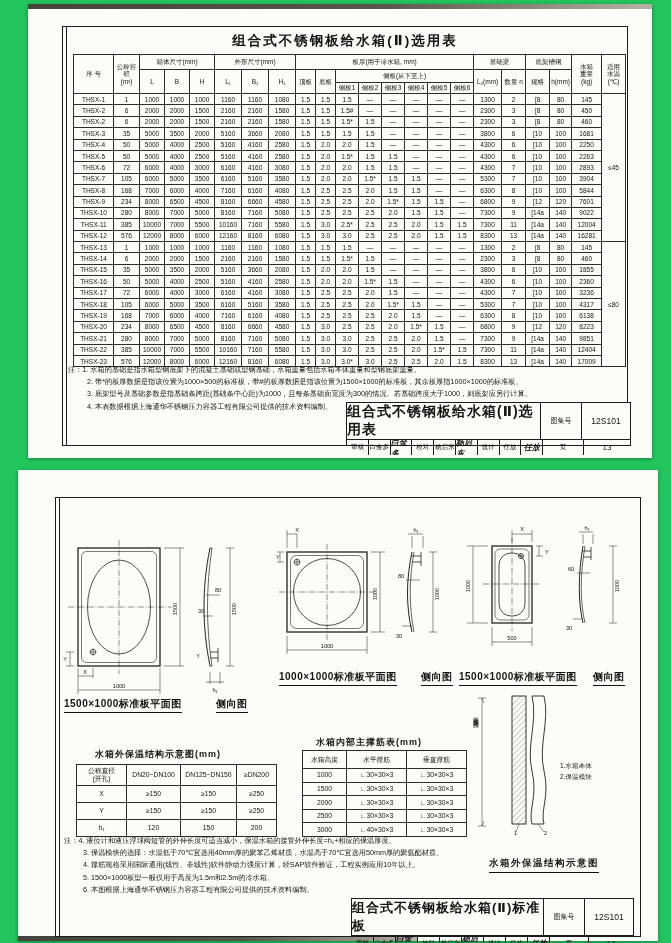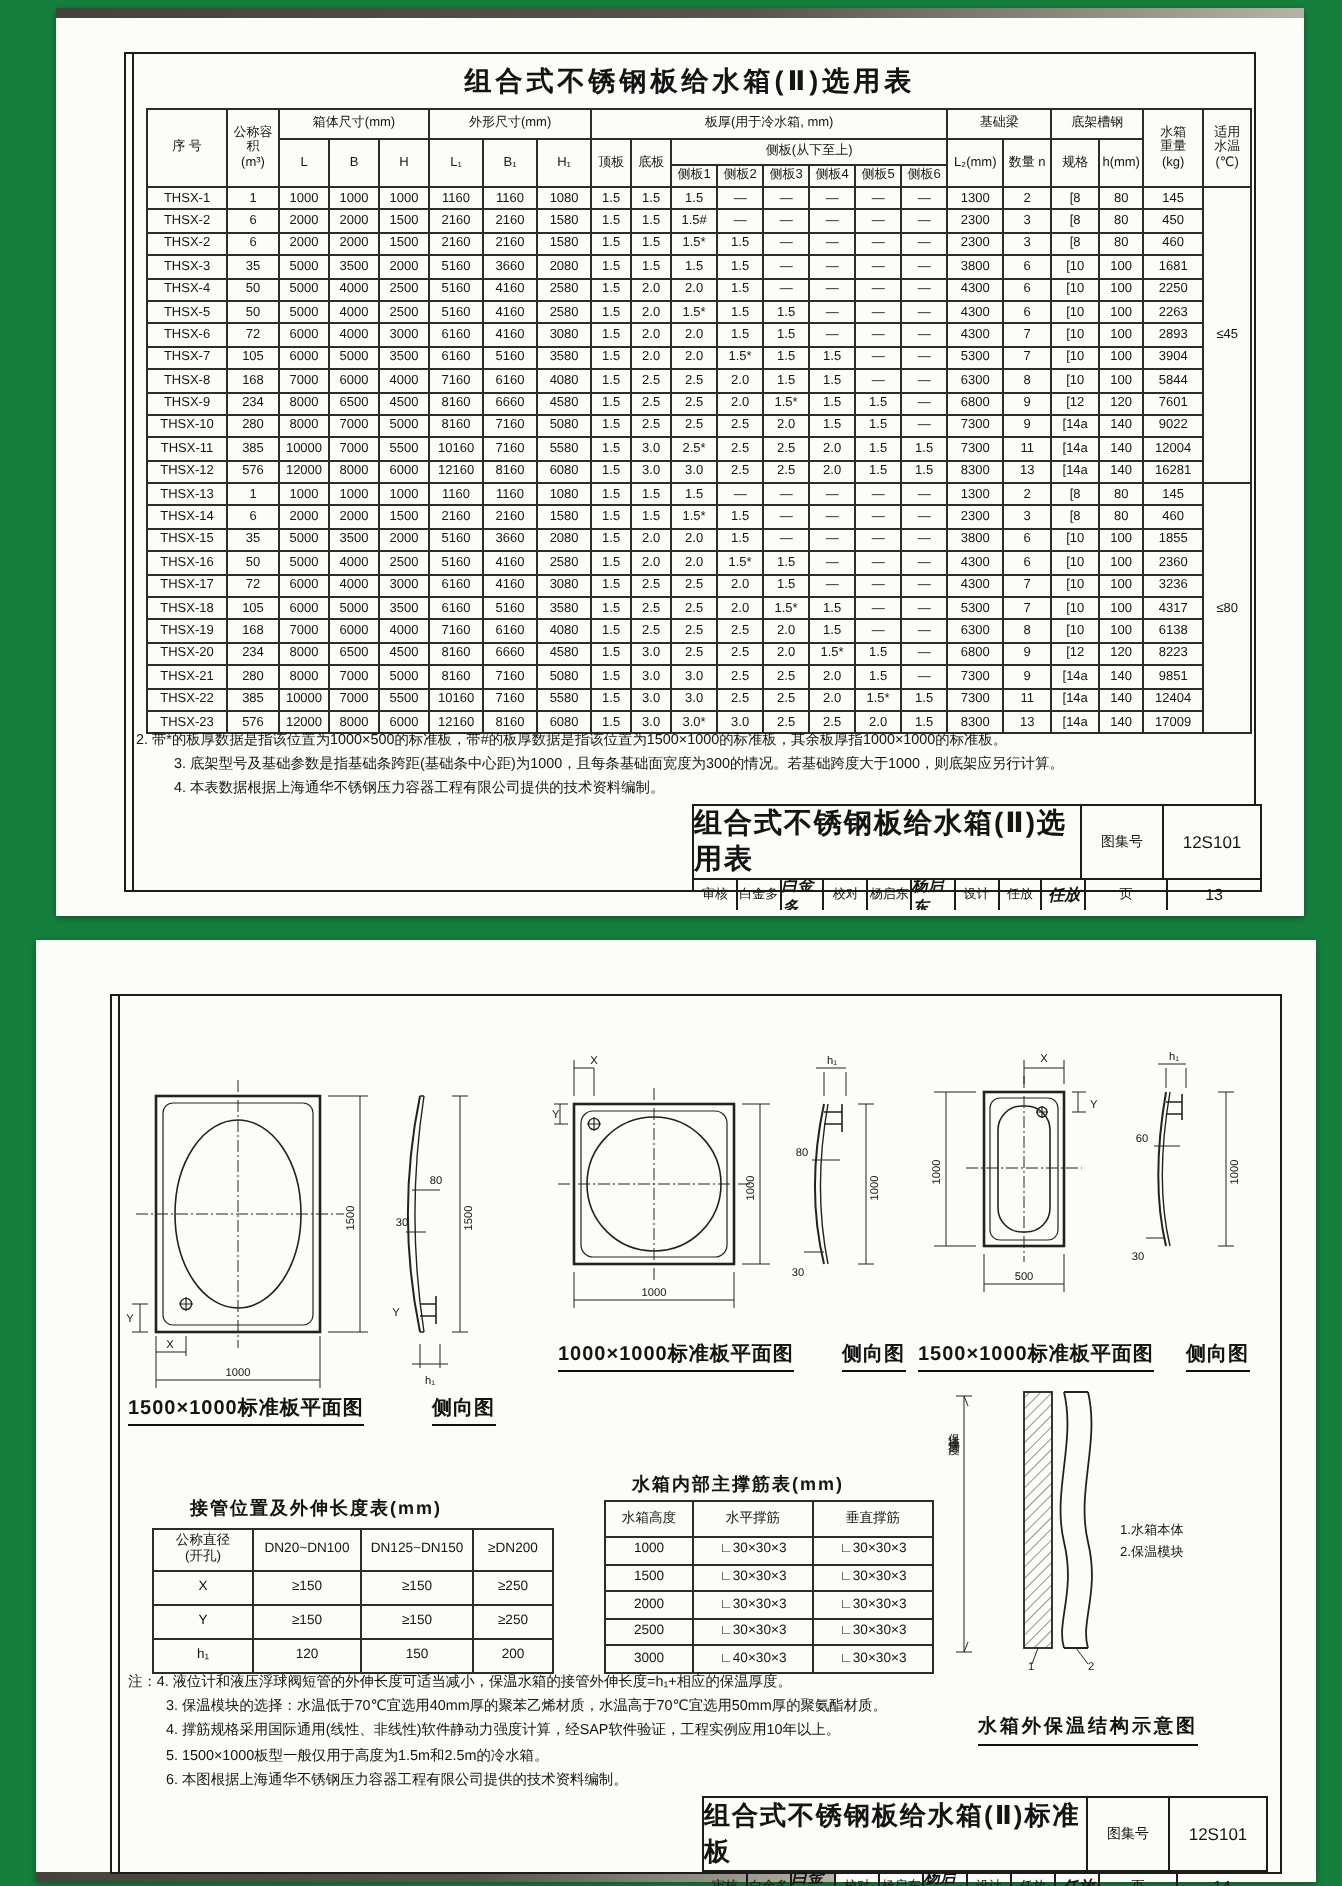--- a/index.html
+++ b/index.html
@@ -1,16 +1,16 @@
 <!DOCTYPE html>
 <html><head>
 <meta charset="utf-8">
 <style>
   html,body{margin:0;padding:0;background:#d6d2c8;font-family:"Liberation Sans","DejaVu Sans",sans-serif;color:#141414;}
-  #stage{position:relative;width:671px;height:943px;background:#15803d;overflow:hidden;}
+  #stage{position:relative;width:671px;height:943px;background:#22c55e;overflow:hidden;}
   .sheet{position:absolute;background:#fcfcf9;box-shadow:0 1px 4px rgba(0,0,0,.35);}
   .scan-edge{position:absolute;background:linear-gradient(90deg,#45433c 0%,#56544b 55%,#8a867a 80%,#b7b2a5 100%);}
   .frame{position:absolute;border:1.6px solid #1c1c1c;box-sizing:border-box;}
   .bindline{position:absolute;border-left:0.8px solid #1c1c1c;}
   .doc-title{position:absolute;text-align:center;font-weight:bold;font-size:13.5px;letter-spacing:2px;}
   
   .sel-table{position:absolute;border-collapse:collapse;table-layout:fixed;width:552px;}
   .sel-table th,.sel-table td{border:0.6px solid #2c2c2c;font-size:6.5px;line-height:1.12;text-align:center;vertical-align:middle;padding:0;font-weight:normal;white-space:pre-line;overflow:hidden;}
   .sel-table td{height:10.4px;}
   .hr1{height:15px;} .hr2{height:13px;} .hr3{height:11px;}
@@ -676,20 +676,21 @@
           <td>8300</td>
           <td>13</td>
           <td>[14a</td>
           <td>140</td>
           <td>17009</td>
         </tr>
       </tbody>
   </table>
 
   <div class="notes" style="left:68px;top:364px;width:560px;">
+      <div class="note-line">注：1. 水箱的基础是指水箱型钢底架下的混凝土基础或型钢基础，水箱重量包括水箱本体重量和型钢底架重量。</div>
       <div class="note-line">2. 带*的板厚数据是指该位置为1000×500的标准板，带#的板厚数据是指该位置为1500×1000的标准板，其余板厚指1000×1000的标准板。</div>
       <div class="note-line">3. 底架型号及基础参数是指基础条跨距(基础条中心距)为1000，且每条基础面宽度为300的情况。若基础跨度大于1000，则底架应另行计算。</div>
       <div class="note-line">4. 本表数据根据上海通华不锈钢压力容器工程有限公司提供的技术资料编制。</div>
     </div>
 
   <div class="tblock" style="left:346px;top:402px;width:285px;height:44px;">
     <div class="tb-top">
       <div class="tb-title" style="font-size:14px;">组合式不锈钢板给水箱(Ⅱ)选用表</div>
       <div class="tb-lblcol">图集号</div>
       <div class="tb-valcol">12S101</div>
@@ -819,21 +820,21 @@
       </g>
       <text class="dimtxt" x="132" y="10" text-anchor="middle">h₁</text>
       <text class="dimtxt" x="116" y="51" text-anchor="middle">60</text>
       <text class="dimtxt" x="114" y="110" text-anchor="middle">30</text>
       <text class="dimtxt" x="164" y="66" text-anchor="middle" transform="rotate(-90 164 66)">1000</text>
     </svg>
   </div>
   <div class="dwg-label" style="left:459px;top:670px;">1500×1000标准板平面图</div>
   <div class="dwg-label" style="left:593px;top:670px;">侧向图</div>
 
-  <div class="mini-title" style="left:95px;top:748px;">接管位置及外伸长度表(mm)</div>
+  <div class="mini-title" style="left:95px;top:748px;">水箱外保温结构示意图(mm)</div>
   <table class="mini-table pipe-table" style="left:76px;top:764px;">
     <colgroup>
         <col style="width:50px">
         <col style="width:54px">
         <col style="width:56px">
         <col style="width:40px">
       </colgroup>
     <thead>
       <tr>
         <th>公称直径

